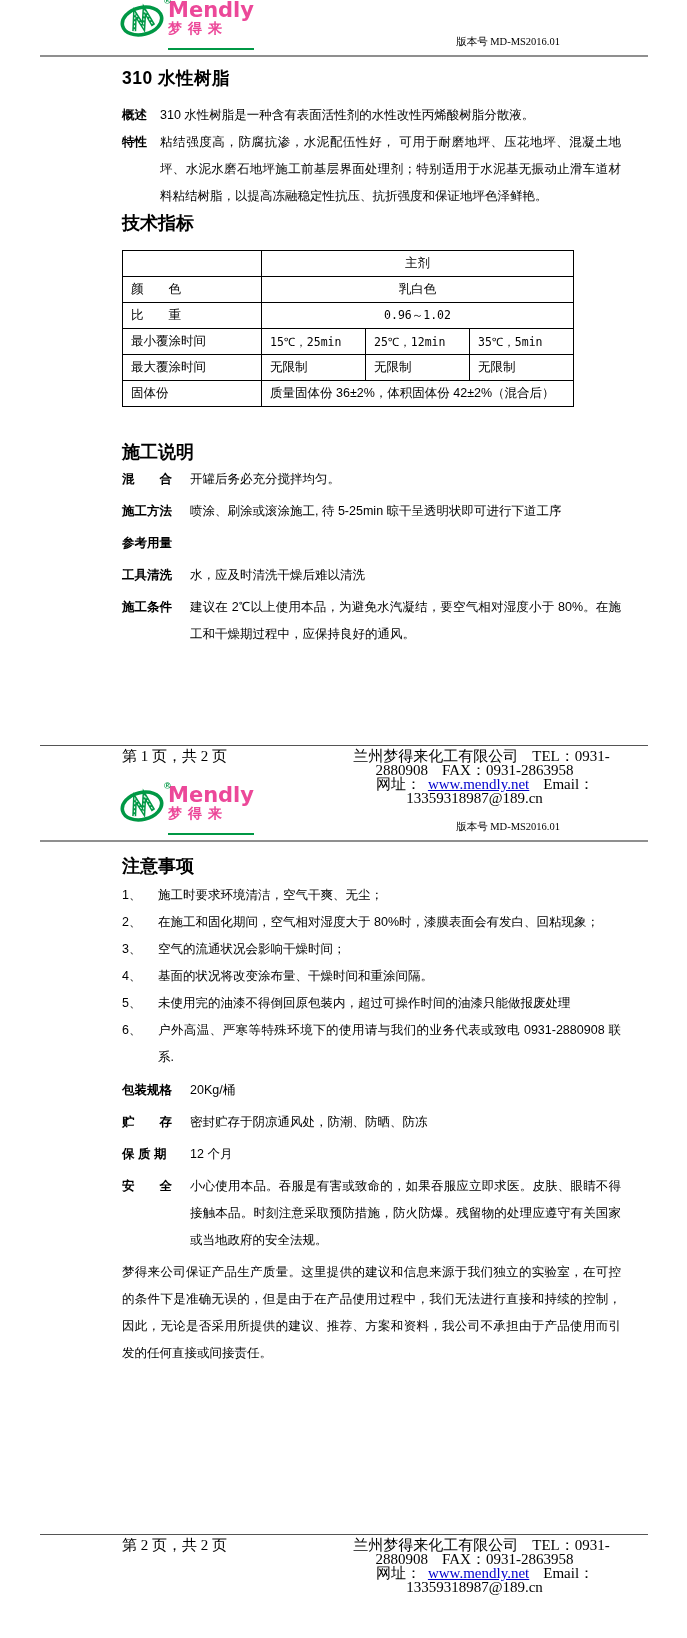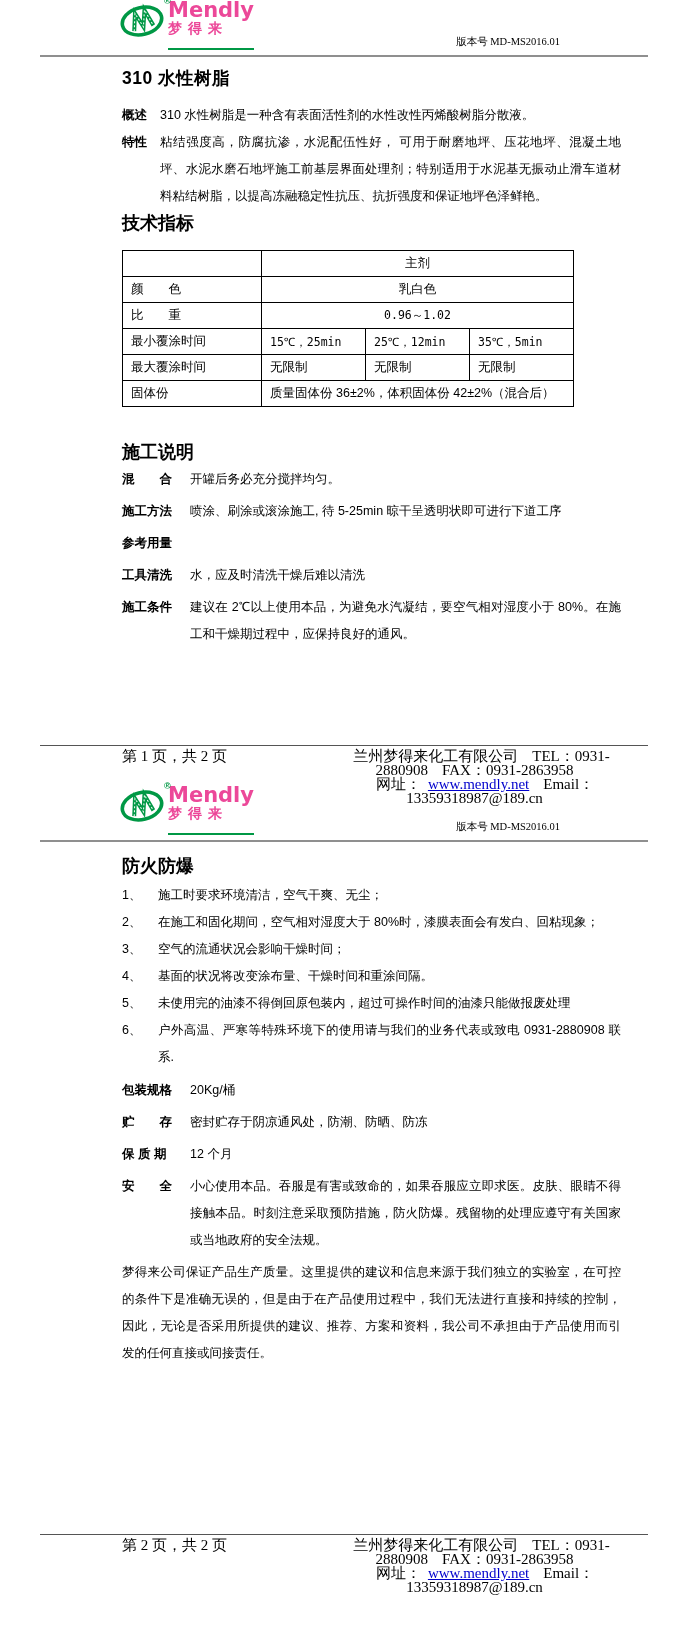--- a/index.html
+++ b/index.html
@@ -186,21 +186,21 @@
       <div class="logo-words">
         <div class="logo-en">Mendly</div>
         <div class="logo-cn">梦得来</div>
       </div>
     </div>
     <div class="version">版本号 MD-MS2016.01</div>
   </div>
   <hr class="head-rule">
 
   <div class="content">
-    <h2 class="sec-title notes-title">防火防爆</h2>
+    <h2 class="sec-title notes-title">注意事项</h2>
 
     <div class="note-row">
       <span class="note-num">1、</span>
       <div class="note-text">施工时要求环境清洁，空气干爽、无尘；</div>
     </div>
     <div class="note-row">
       <span class="note-num">2、</span>
       <div class="note-text">在施工和固化期间，空气相对湿度大于 80%时，漆膜表面会有发白、回粘现象；</div>
     </div>
     <div class="note-row">

